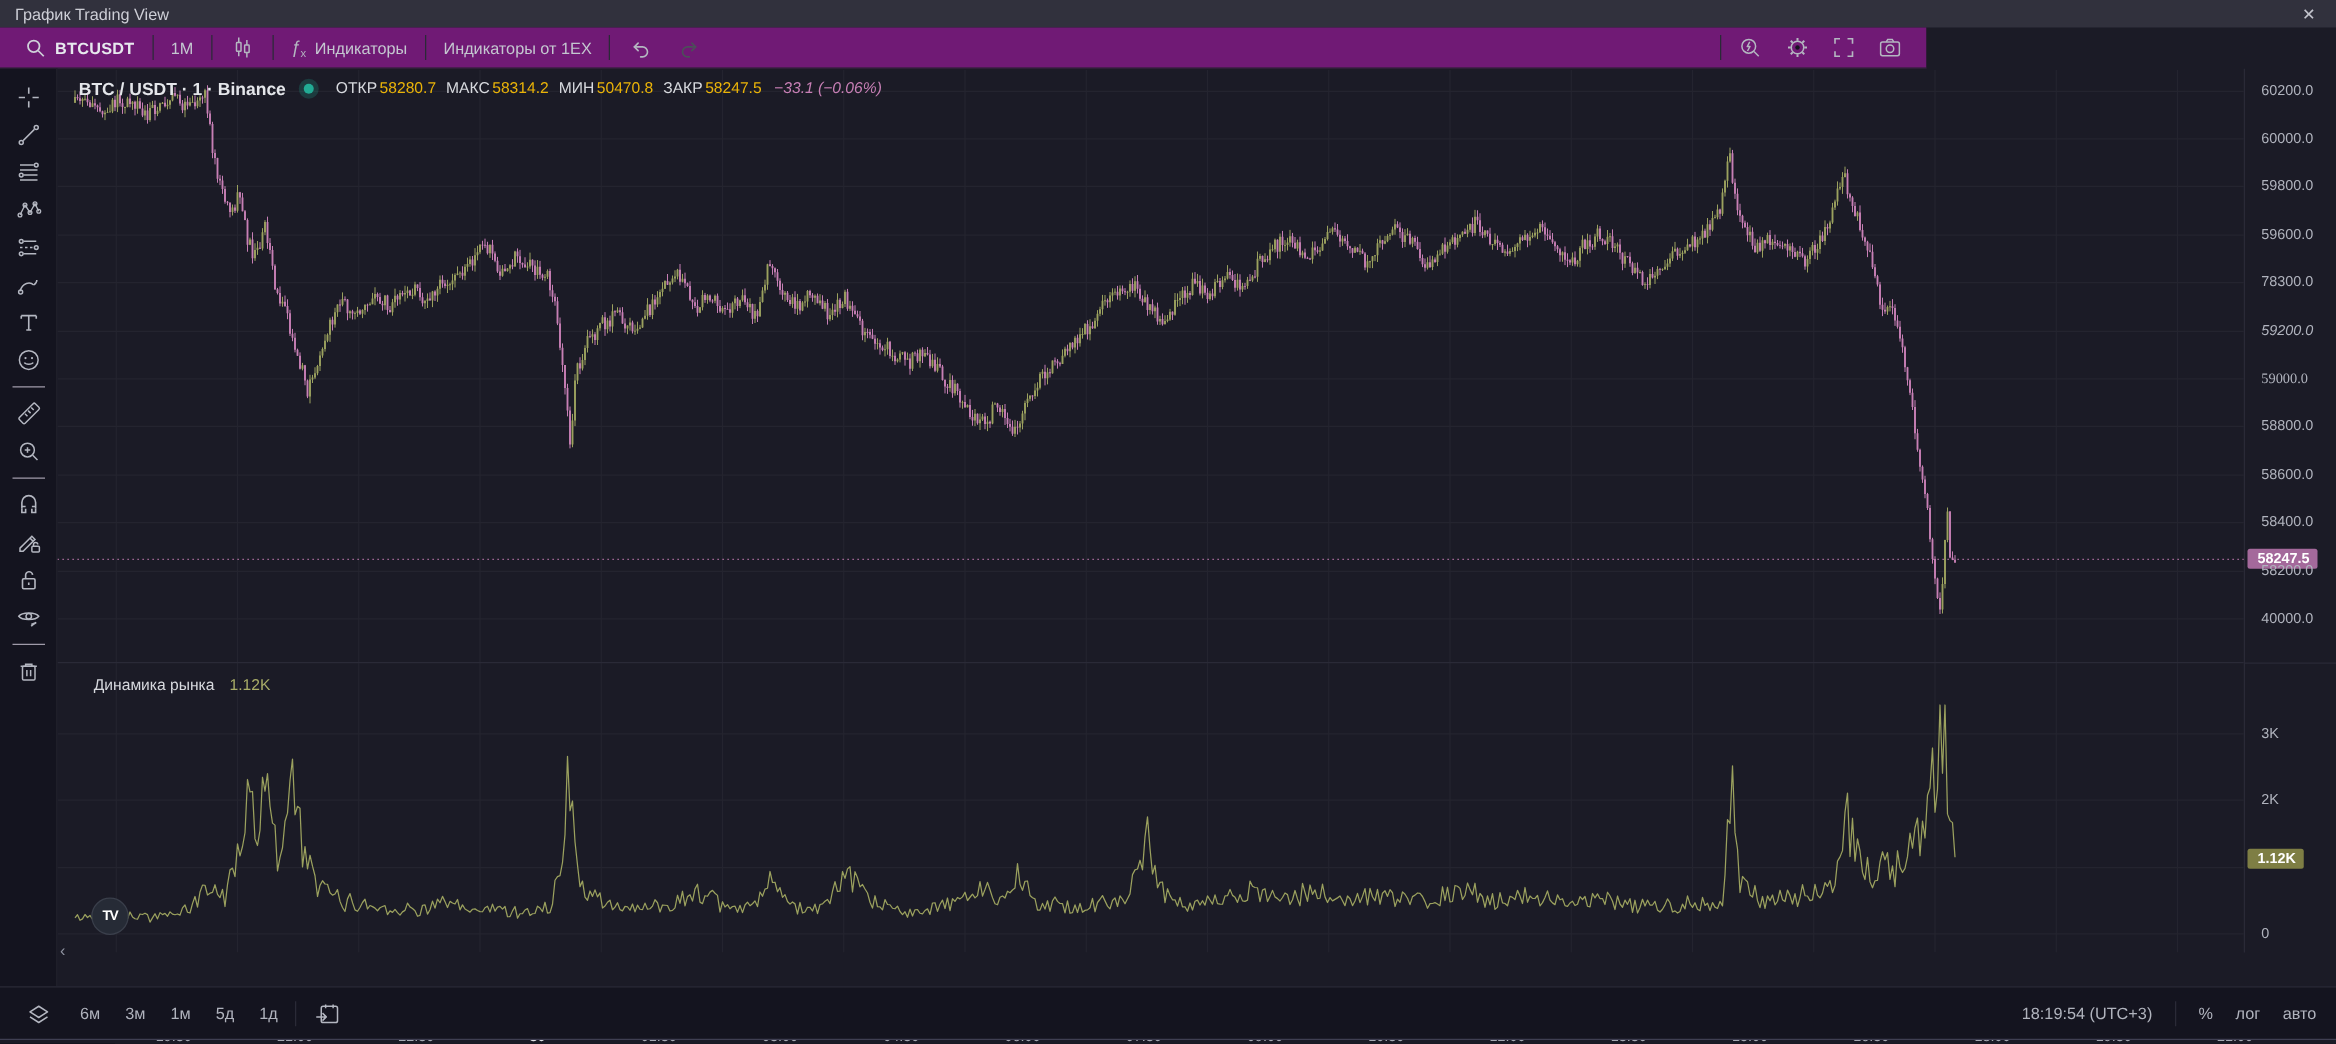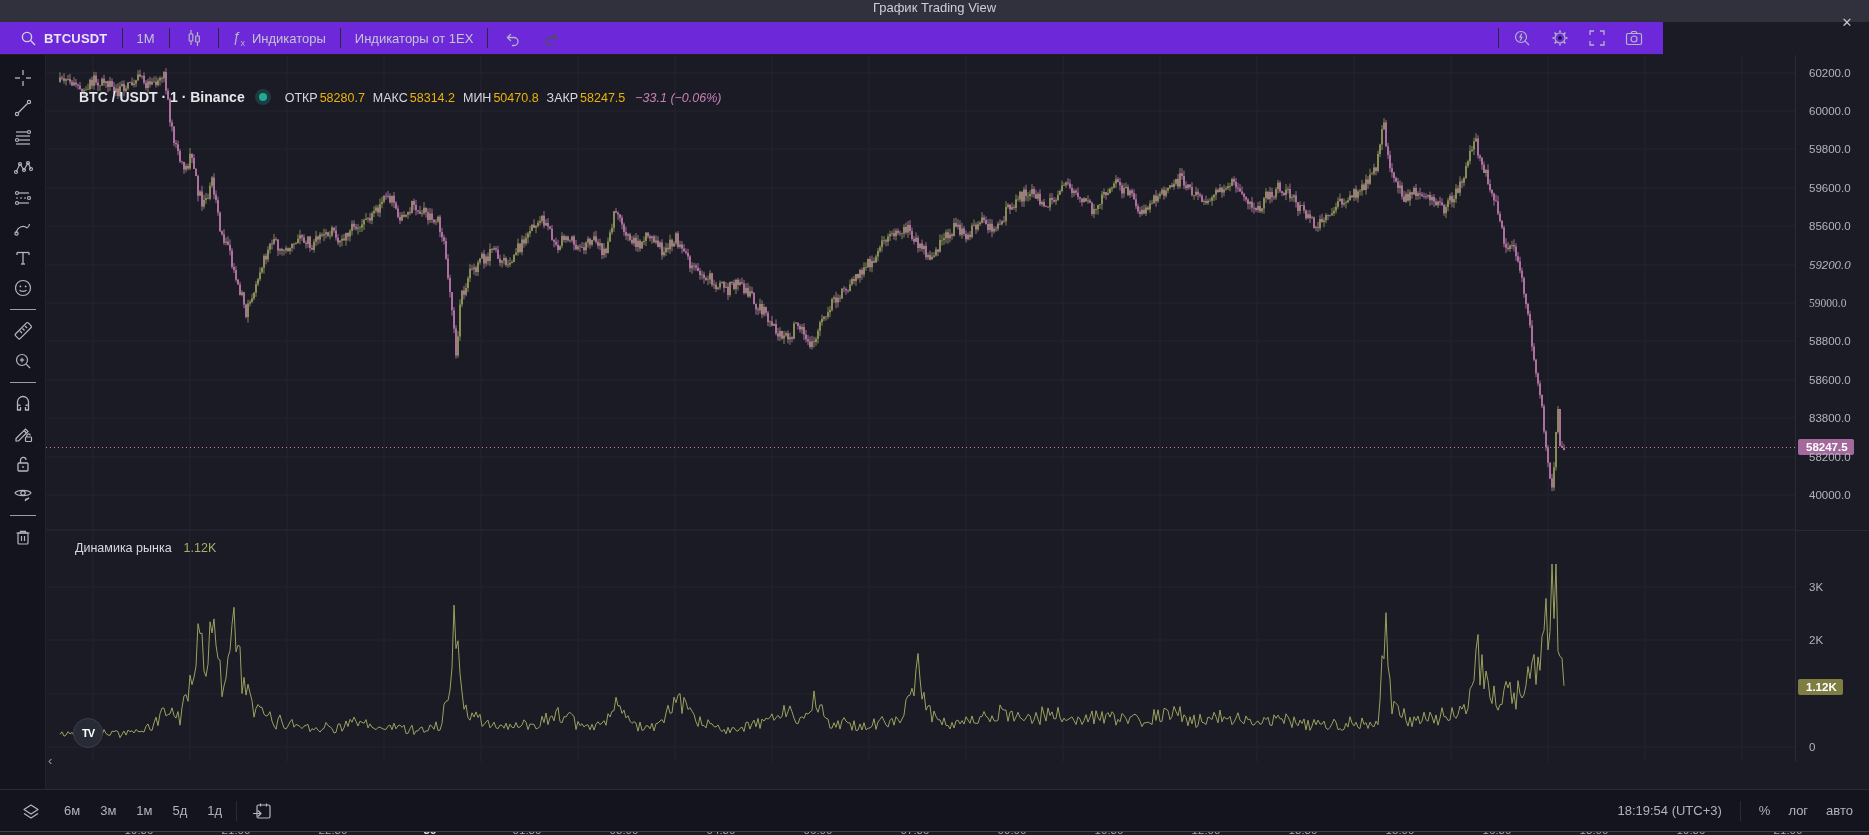--- a/index.html
+++ b/index.html
@@ -2,25 +2,25 @@
 <html><head>
 <meta charset="utf-8">
 <style>
   * { margin:0; padding:0; box-sizing:border-box; }
   html,body { width:1869px; height:835px; overflow:hidden; background:#0c0c14; }
   body { font-family:"Liberation Sans", sans-serif; }
   .app { position:relative; width:1869px; height:835px; background:#1b1b26; }
 
   
   .titlebar { position:absolute; left:0; top:0; width:1869px; height:22px; background:#31313d;
-    display:flex; align-items:center; padding:0 12px; color:#cdced6; font-size:13px;flex-direction:column; }
+    display:flex; align-items:center; padding:0 12px; color:#cdced6; font-size:13px; }
   .titlebar .close { margin-left:auto; color:#c2c3cc; font-size:13px; width:20px; text-align:center; cursor:default; }
 
   
-  .toolbar { position:absolute; left:0; top:22px; width:1663px; height:33px; background:#6d28d9;
+  .toolbar { position:absolute; left:0; top:22px; width:1541px; height:33px; background:#701a75;
     display:flex; align-items:center; padding:0 10px; color:#c4c7d0; font-size:13px; border-bottom:1px solid #20202b; }
   .tb-item { display:flex; align-items:center; gap:7px; padding:0 10px; height:26px; border-radius:3px; color:#c4c7d0; cursor:default; }
   .tb-sep { width:1px; height:20px; background:#2a2a37; margin:0 4px; }
   .symbol { font-weight:700; color:#e7e9ee; letter-spacing:.2px; }
   .fx { font-style:italic; font-size:14px; color:#b4b7c1; }
   .fx sub { font-style:normal; font-size:9px; }
   .icon { display:inline-flex; align-items:center; justify-content:center; color:#b4b7c1; }
   .icon svg { display:block; }
   .undo { color:#9a9da7; } .redo { color:#4c4f59; }
   .tb-right { margin-left:auto; display:flex; align-items:center; }
@@ -29,21 +29,21 @@
   
   .sidebar { position:absolute; left:0; top:55px; width:46px; height:734px; background:#14141f;
     border-right:1px solid #23232e; display:flex; flex-direction:column; align-items:center; padding-top:8px; }
   .side-btn { width:34px; height:30px; display:flex; align-items:center; justify-content:center; color:#b4b7c1; cursor:default; }
   .side-sep { width:26px; height:1px; background:#b9b3c2; margin:6px 0; opacity:.85; }
 
   
   .chart-wrap { position:absolute; left:46px; top:55px; width:1823px; height:707px; }
   #chart-svg { position:absolute; left:0; top:0; }
 
-  .legend { position:absolute; left:33px; top:8px; display:flex; align-items:flex-end; font-size:12.5px; color:#d7d9de; white-space:nowrap;margin-top:26px; }
+  .legend { position:absolute; left:17px; top:8px; display:flex; align-items:flex-start; font-size:12.5px; color:#d7d9de; white-space:nowrap; }
   .legend .pair { font-size:14px; font-weight:600; color:#e4e6ea; margin-right:10px; }
   .legend .dot { width:16px; height:16px; border-radius:50%; background:rgba(34,171,148,.22); display:inline-flex; align-items:center; justify-content:center; margin-right:14px; }
   .legend .dot i { width:8px; height:8px; border-radius:50%; background:#22ab94; }
   .legend .li { margin-right:8px; }
   .legend .lv { color:#eab308; margin-left:2px; }
   .legend .chg { color:#c77fb5; margin-left:2px;font-style:italic; }
 
   .pane2-legend { position:absolute; left:29px; top:486px; font-size:12.5px; color:#d7d9de; display:flex; gap:12px; align-items:center; }
   .pane2-legend .val { color:#a9ad68; }
 
@@ -424,26 +424,26 @@
     </div>
 
     <div class="price-axis" id="price-axis">
       <div class="pane-split-scale"></div>
       <div class="badge price" id="price-badge" style="top: 392.48px;">58247.5</div>
       <div class="badge vol" id="vol-badge" style="top: 632px;">1.12K</div>
     <div class="pa-label" style="top: 18px;">60200.0</div>
         <div class="pa-label" style="top: 56px;">60000.0</div>
         <div class="pa-label" style="top: 94px;">59800.0</div>
         <div class="pa-label" style="top: 133px;">59600.0</div>
-        <div class="pa-label" style="top: 171px;">85600.0</div>
+        <div class="pa-label" style="top: 171px;">78300.0</div>
         <div class="pa-label" style="top: 210px; font-style: italic;">59200.0</div>
         <div class="pa-label" style="top: 248px; font-family: Liberation Serif, serif;">59000.0</div>
         <div class="pa-label" style="top: 286px;">58800.0</div>
         <div class="pa-label" style="top: 325px;">58600.0</div>
-        <div class="pa-label" style="top: 363px;">83800.0</div>
+        <div class="pa-label" style="top: 363px;">58400.0</div>
         <div class="pa-label" style="top: 402px;">58200.0</div>
         <div class="pa-label" style="top: 440px;">40000.0</div>
         <div class="pa-label" style="top: 532px; text-align: center;">3K</div>
         <div class="pa-label" style="top: 585px;">2K</div>
         <div class="pa-label" style="top: 692px;">0</div>
       </div>
 
     <div class="time-axis" id="time-axis">
 
     <div class="ta-label" style="left: 47px;">19:30</div>

